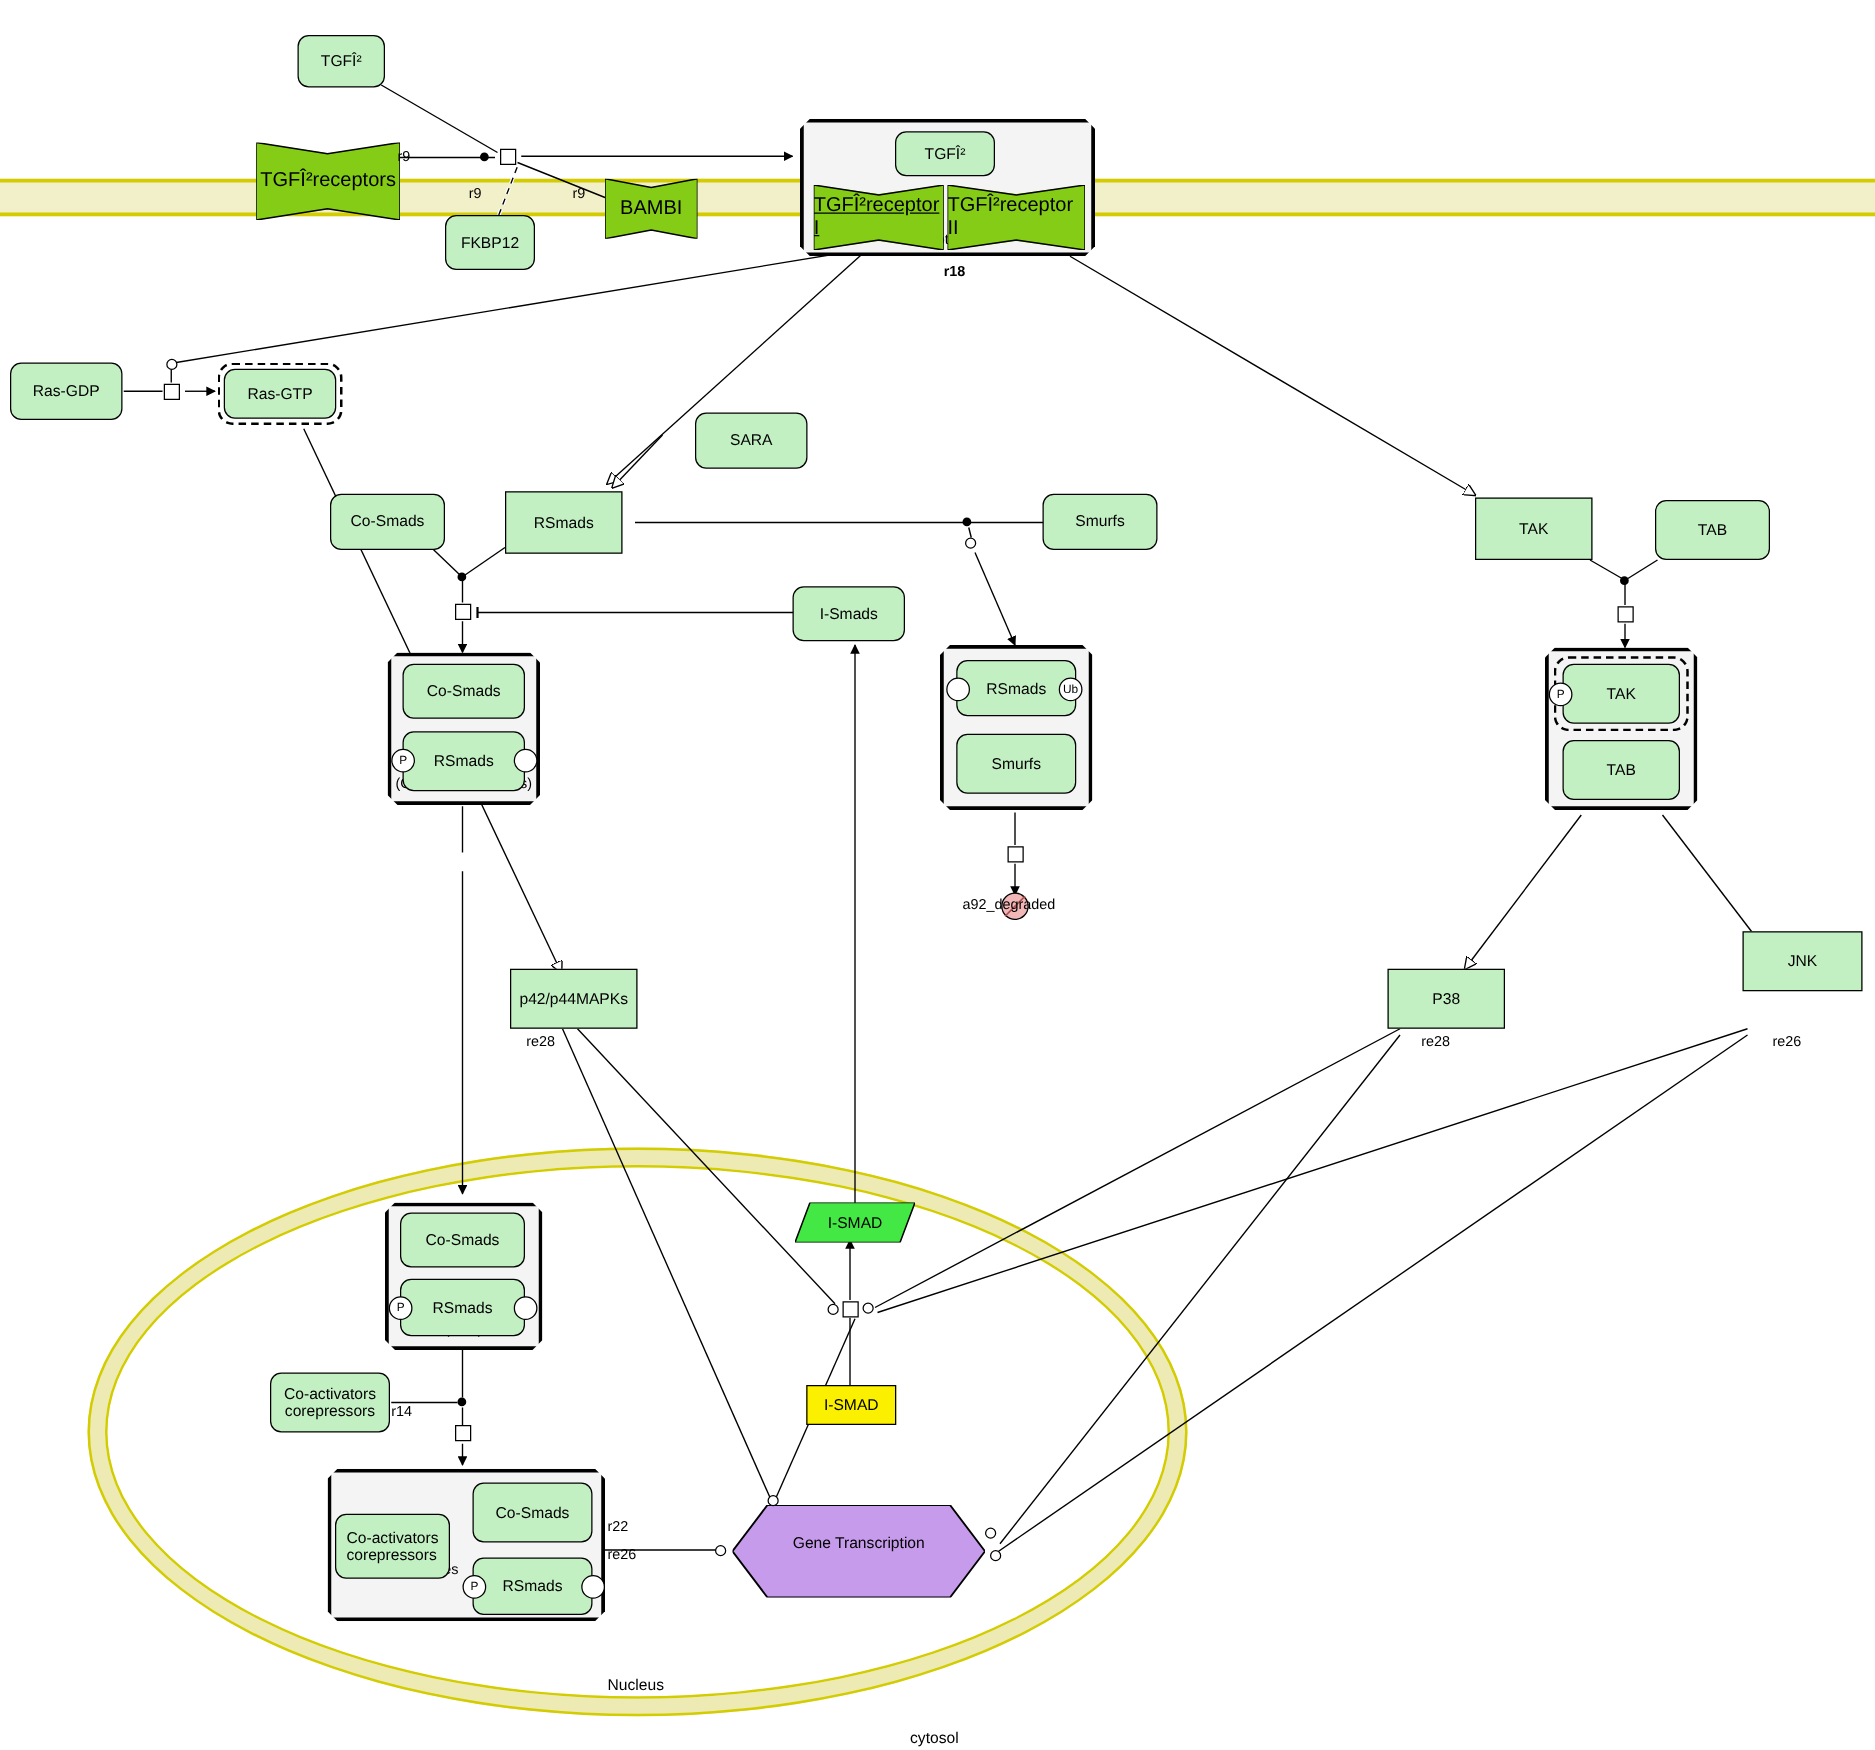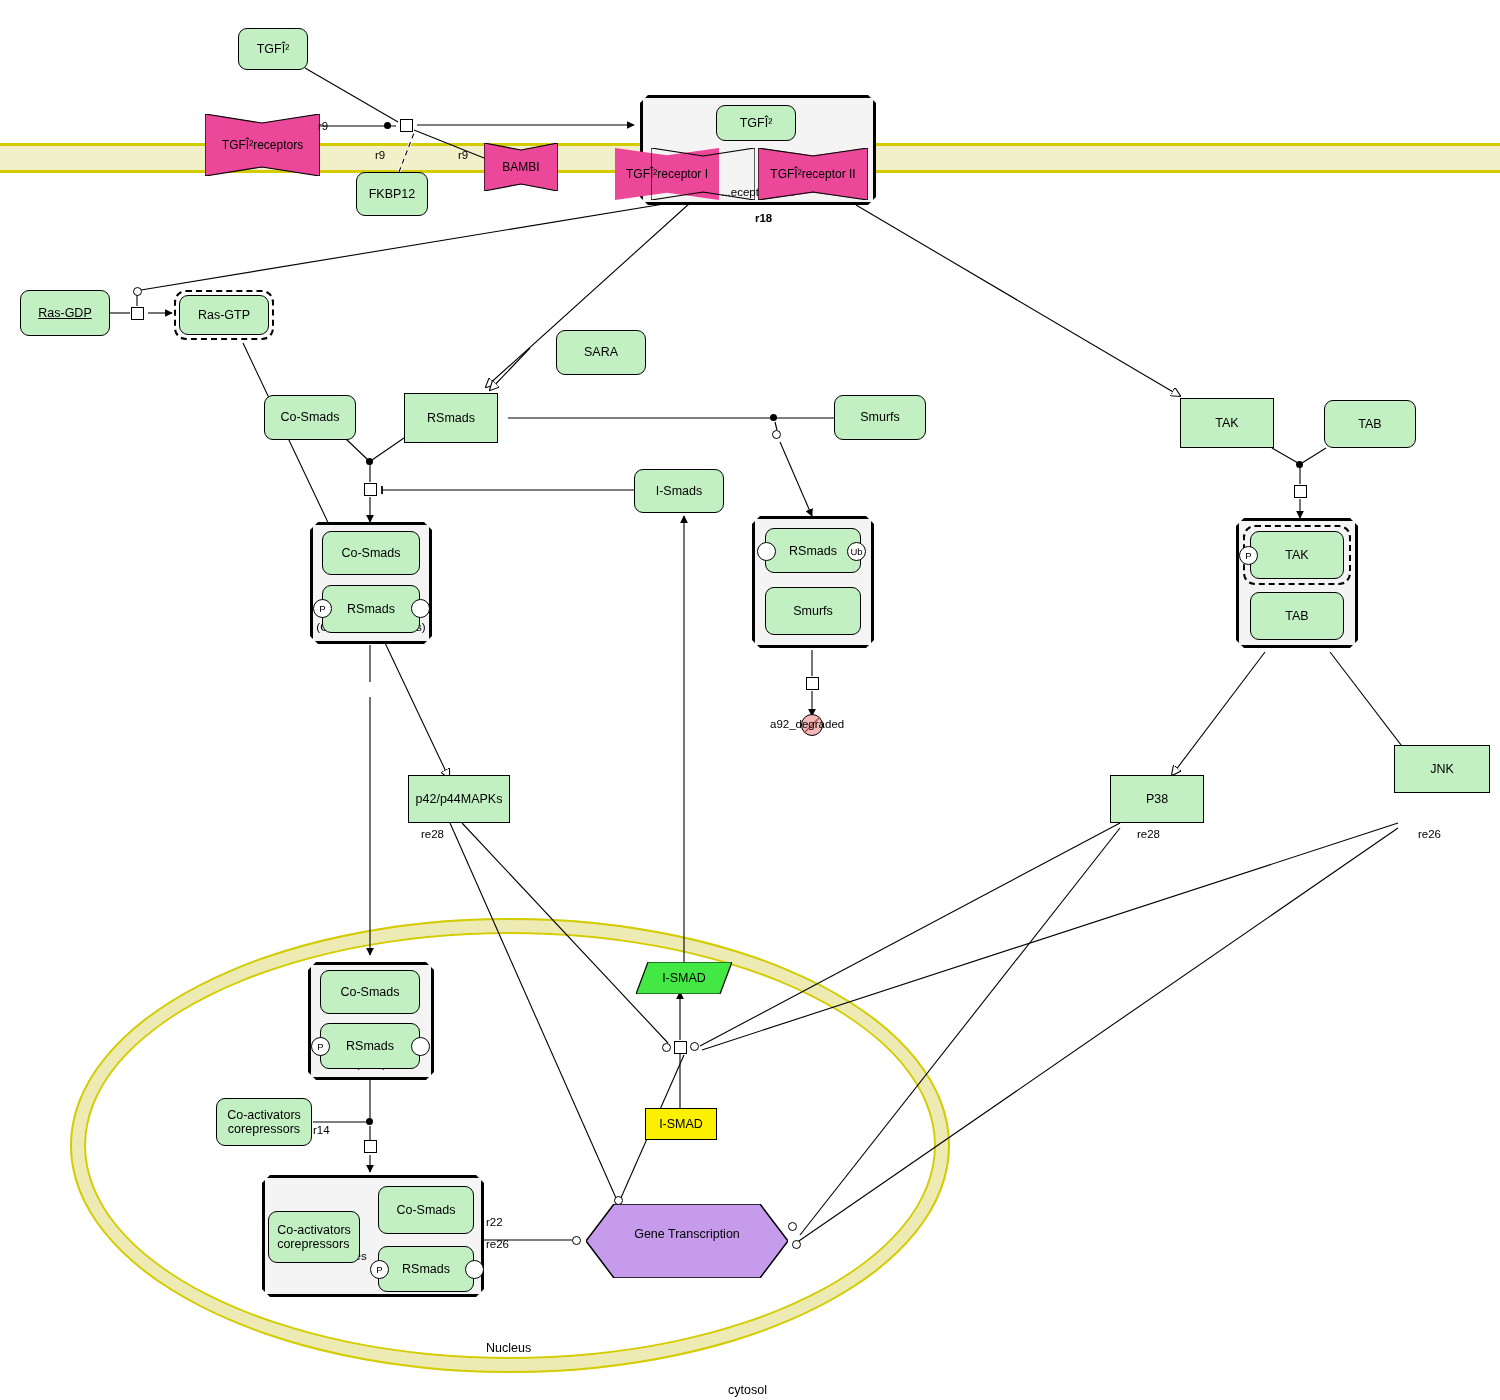--- a/index.html
+++ b/index.html
@@ -71,26 +71,26 @@
   }
   .macromolecule {
     background:#c3f0c3;
     border:1px solid #000;
     border-radius:9px;
   }
   .macromolecule.sharp { border-radius:0; }
 
   
   .receptor {
-    background:#ec4899;
+    background:#84cc16;
     border:0;
     position:absolute;
     z-index:4;
     display:flex; align-items:center; justify-content:center;
-    font-size:12px;
+    font-size:16px;
     clip-path: polygon(0% 0%, 50% 14%, 100% 0%, 100% 100%, 50% 86%, 0% 100%);
   }
 
   .yellow-box { background:#faf000; border:1px solid #000; }
 
   
   .complex {
     position:absolute;
     background:#f4f4f4;
     border:3px solid #000;
@@ -301,31 +301,31 @@
 
   <div class="proc-square" style="left:400px; top:119px;"></div>
   <div class="dot" style="left:384px; top:122px;"></div>
   <div class="edge-label" style="left:318px; top:120px;">r9</div>
   <div class="edge-label" style="left:375px; top:149px;">r9</div>
   <div class="edge-label" style="left:458px; top:149px;">r9</div>
 
   <div class="complex" style="left:640px; top:95px; width:236px; height:110px;"></div>
   <div class="complex-label" style="left:640px; top:186px; width:236px;">...eceptor I/II...</div>
   <div class="node macromolecule" style="left:716px; top:105px; width:80px; height:36px; z-index:5;">TGFÎ²</div>
-  <div class="receptor" style="left:615px; top:148px; width:104px; height:52px; z-index:5;">TGFÎ²receptor I</div>
+  <div class="receptor" style="left:651px; top:148px; width:104px; height:52px; z-index:5;text-decoration:underline;">TGFÎ²receptor I</div>
   <svg style="position:absolute;left:651px;top:148px;z-index:6;pointer-events:none;" width="104" height="52">
     <polygon points="0,0 52,8 104,0 104,52 52,44 0,52" fill="none" stroke="#000" stroke-width="1.2"></polygon>
   </svg>
   <div class="receptor" style="left:758px; top:148px; width:110px; height:52px; z-index:5;">TGFÎ²receptor II</div>
   <svg style="position:absolute;left:758px;top:148px;z-index:6;pointer-events:none;" width="110" height="52">
     <polygon points="0,0 55,8 110,0 110,52 55,44 0,52" fill="none" stroke="#000" stroke-width="1.2"></polygon>
   </svg>
   <div class="edge-label" style="left:755px; top:212px;font-weight:bold;">r18</div>
 
-  <div class="node macromolecule sharp" style="left:20px; top:290px; width:90px; height:46px; border-radius:9px;text-decoration:underline;">Ras-GDP</div>
+  <div class="node macromolecule sharp" style="left:8px; top:290px; width:90px; height:46px; border-radius:9px;">Ras-GDP</div>
   <div class="proc-square" style="left:131px; top:307px;"></div>
   <div class="ocircle" style="left:133px; top:287px;"></div>
   <div class="dashed-wrap" style="left:174px; top:290px; width:100px; height:50px;"></div>
   <div class="node macromolecule" style="left:179px; top:295px; width:90px; height:40px; z-index:6;">Ras-GTP</div>
 
   <div class="node macromolecule sharp" style="left:508px; top:330px; width:90px; height:45px; border-radius:9px;margin-left:48px;">SARA</div>
   <div class="node macromolecule sharp" style="left:404px; top:393px; width:94px; height:50px;">RSmads</div>
   <div class="node macromolecule" style="left:264px; top:395px; width:92px; height:45px;">Co-Smads</div>
 
   <div class="dot" style="left:366px; top:458px;"></div>

